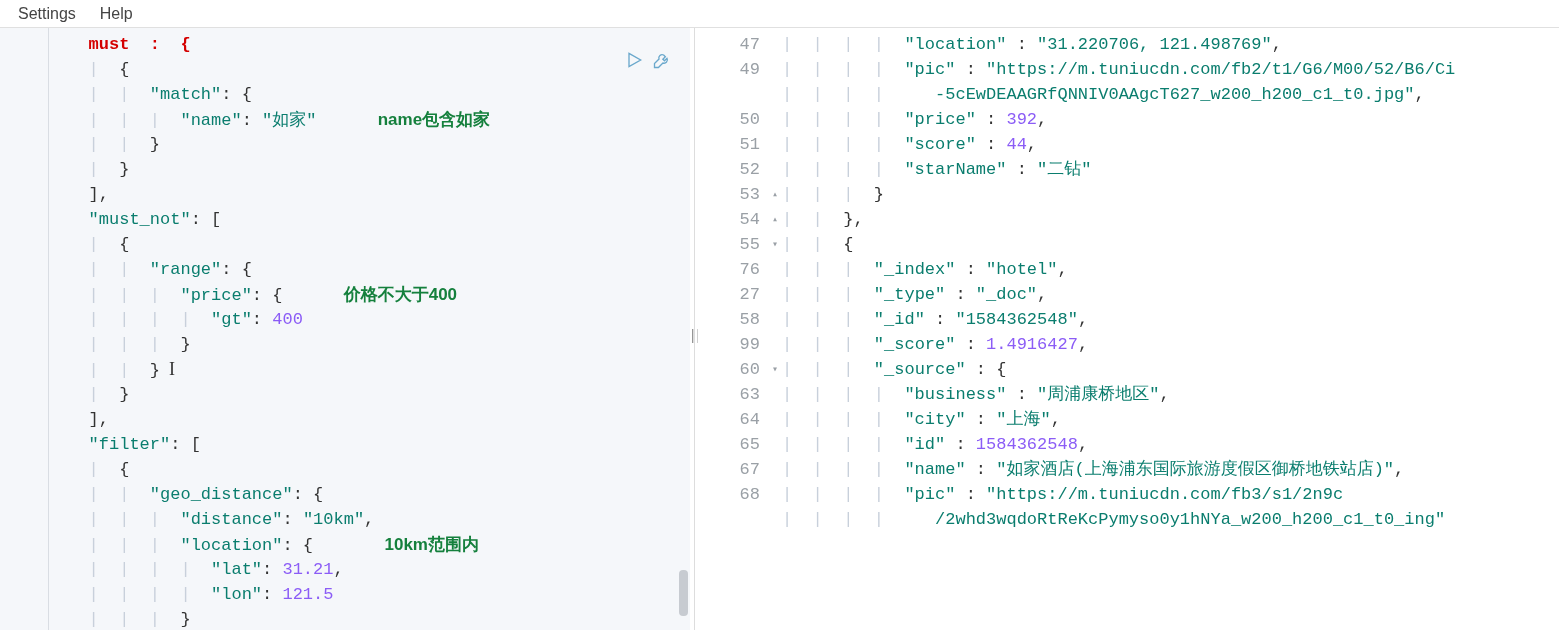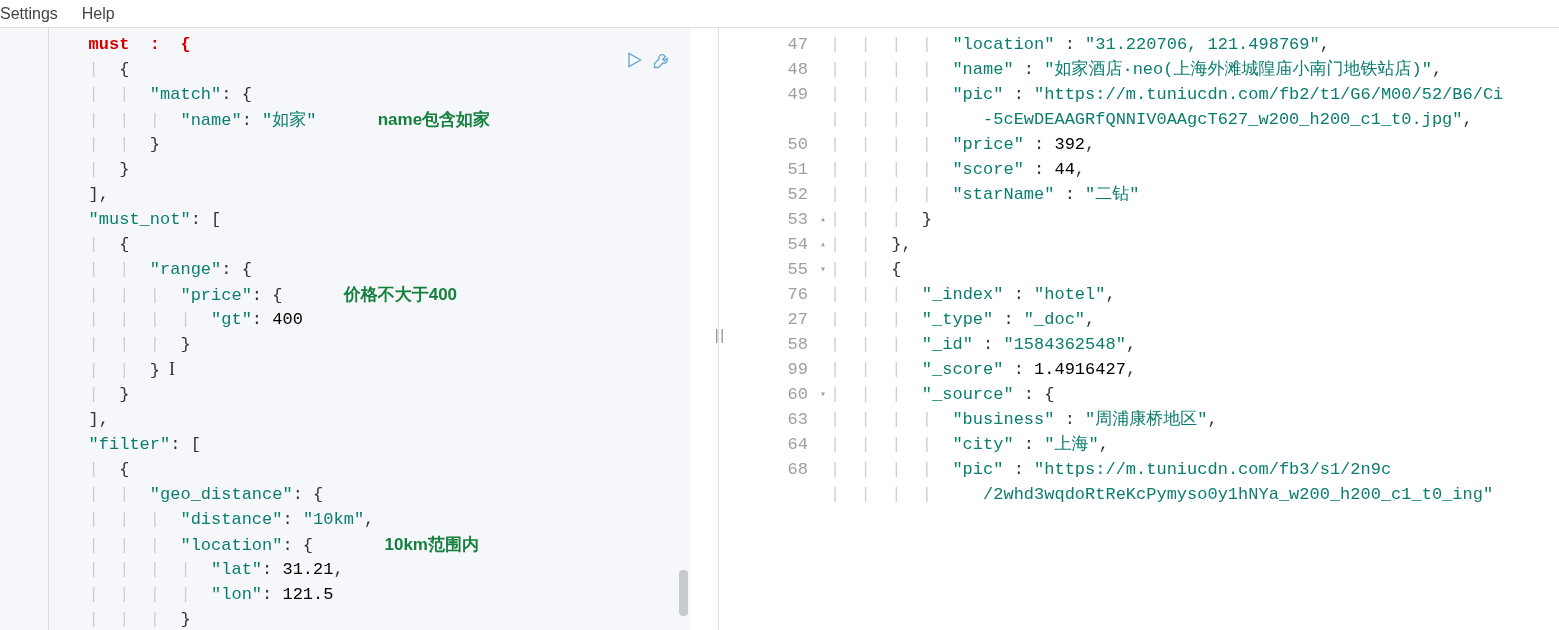--- a/index.html
+++ b/index.html
@@ -11,30 +11,30 @@
   height: 630px;
   overflow: hidden;
   position: relative;
 }
 .menubar {
   height: 28px;
   background: #fff;
   border-bottom: 1px solid #e0e0e0;
   display: flex;
   align-items: center;
+  padding-left: 18px;
   font-family: Arial, sans-serif;
   font-size: 16px;
   color: #444;
 }
 .menubar span { margin-right: 24px; }
 .panes {
   display: flex;
   height: calc(100% - 28px);
   position: relative;
-  gap: 24px;
 }
 .pane {
   position: relative;
   overflow: hidden;
 }
 .pane.left { width: 690px; background: #f5f7fa; }
 .pane.right { flex: 1; background: #fff; }
 .divider {
   width: 8px;
   background: transparent;
@@ -66,21 +66,21 @@
   line-height: 25px;
   white-space: pre;
   position: relative;
 }
 .pane.left .line { padding-left: 58px; }
 .pane.right .line { padding-left: 0; }
 
 .punc { color: #333; }
 .key  { color: #0a7d6e; } 
 .str  { color: #0a7d6e; } 
-.num  { color: #000000; }
+.num  { color: #8b5cf6; }
 .must { color: #d40000; font-weight: bold; }
 .anno { color: #15803d; font-weight: bold; font-family: 'SimHei','Microsoft YaHei',sans-serif;}
 .urlstr { color: #0a7d6e; }
 .action-icons {
   position: absolute;
   top: 22px;
   right: 18px;
   color: #6aa8cc;
   font-size: 20px;
   display: flex;
@@ -181,33 +181,34 @@
     <div class="scrollbar-thumb"></div>
   </div>
 
   <div class="divider">
     <span class="grip">||</span>
   </div>
 
   <div class="pane right">
     <div class="code-area">
 <div class="line"><span class="gutter-col">47</span><span class="ig">|  |  |  |  </span><span class="key">"location"</span><span class="punc"> : </span><span class="str">"31.220706, 121.498769"</span><span class="punc">,</span></div>
-<div class="line"><span class="gutter-col">48</span><span class="ig">|  |  |  |  </span><span class="key">"name"</span><span class="punc"> : </span><span class="str">"如家酒店·neo(上海外滩城隍庙小南门地铁站店)"</span><span class="punc">,</span></div>
 <div class="line"><span class="gutter-col">49</span><span class="ig">|  |  |  |  </span><span class="key">"pic"</span><span class="punc"> : </span><span class="urlstr">"https://m.tuniucdn.com/fb2/t1/G6/M00/52/B6/Ci</span></div>
 <div class="line"><span class="gutter-col"></span><span class="ig">|  |  |  |     </span><span class="urlstr">-5cEwDEAAGRfQNNIV0AAgcT627_w200_h200_c1_t0.jpg"</span><span class="punc">,</span></div>
 <div class="line"><span class="gutter-col">50</span><span class="ig">|  |  |  |  </span><span class="key">"price"</span><span class="punc"> : </span><span class="num">392</span><span class="punc">,</span></div>
 <div class="line"><span class="gutter-col">51</span><span class="ig">|  |  |  |  </span><span class="key">"score"</span><span class="punc"> : </span><span class="num">44</span><span class="punc">,</span></div>
 <div class="line"><span class="gutter-col">52</span><span class="ig">|  |  |  |  </span><span class="key">"starName"</span><span class="punc"> : </span><span class="str">"二钻"</span></div>
 <div class="line"><span class="gutter-col">53<span class="fold-tri">▴</span></span><span class="ig">|  |  |  </span><span class="punc">}</span></div>
 <div class="line"><span class="gutter-col">54<span class="fold-tri">▴</span></span><span class="ig">|  |  </span><span class="punc">},</span></div>
 <div class="line"><span class="gutter-col">55<span class="fold-tri">▾</span></span><span class="ig">|  |  </span><span class="punc">{</span></div>
 <div class="line"><span class="gutter-col">76</span><span class="ig">|  |  |  </span><span class="key">"_index"</span><span class="punc"> : </span><span class="str">"hotel"</span><span class="punc">,</span></div>
 <div class="line"><span class="gutter-col">27</span><span class="ig">|  |  |  </span><span class="key">"_type"</span><span class="punc"> : </span><span class="str">"_doc"</span><span class="punc">,</span></div>
 <div class="line"><span class="gutter-col">58</span><span class="ig">|  |  |  </span><span class="key">"_id"</span><span class="punc"> : </span><span class="str">"1584362548"</span><span class="punc">,</span></div>
 <div class="line"><span class="gutter-col">99</span><span class="ig">|  |  |  </span><span class="key">"_score"</span><span class="punc"> : </span><span class="num">1.4916427</span><span class="punc">,</span></div>
 <div class="line"><span class="gutter-col">60<span class="fold-tri">▾</span></span><span class="ig">|  |  |  </span><span class="key">"_source"</span><span class="punc"> : {</span></div>
 <div class="line"><span class="gutter-col">63</span><span class="ig">|  |  |  |  </span><span class="key">"business"</span><span class="punc"> : </span><span class="str">"周浦康桥地区"</span><span class="punc">,</span></div>
 <div class="line"><span class="gutter-col">64</span><span class="ig">|  |  |  |  </span><span class="key">"city"</span><span class="punc"> : </span><span class="str">"上海"</span><span class="punc">,</span></div>
+<div class="line"><span class="gutter-col">65</span><span class="ig">|  |  |  |  </span><span class="key">"id"</span><span class="punc"> : </span><span class="num">1584362548</span><span class="punc">,</span></div>
+<div class="line"><span class="gutter-col">67</span><span class="ig">|  |  |  |  </span><span class="key">"name"</span><span class="punc"> : </span><span class="str">"如家酒店(上海浦东国际旅游度假区御桥地铁站店)"</span><span class="punc">,</span></div>
 <div class="line"><span class="gutter-col">68</span><span class="ig">|  |  |  |  </span><span class="key">"pic"</span><span class="punc"> : </span><span class="urlstr">"https://m.tuniucdn.com/fb3/s1/2n9c</span></div>
 <div class="line"><span class="gutter-col"></span><span class="ig">|  |  |  |     </span><span class="urlstr">/2whd3wqdoRtReKcPymyso0y1hNYa_w200_h200_c1_t0_ing"</span></div>
     </div>
   </div>
 </div>
 
 </body></html>

